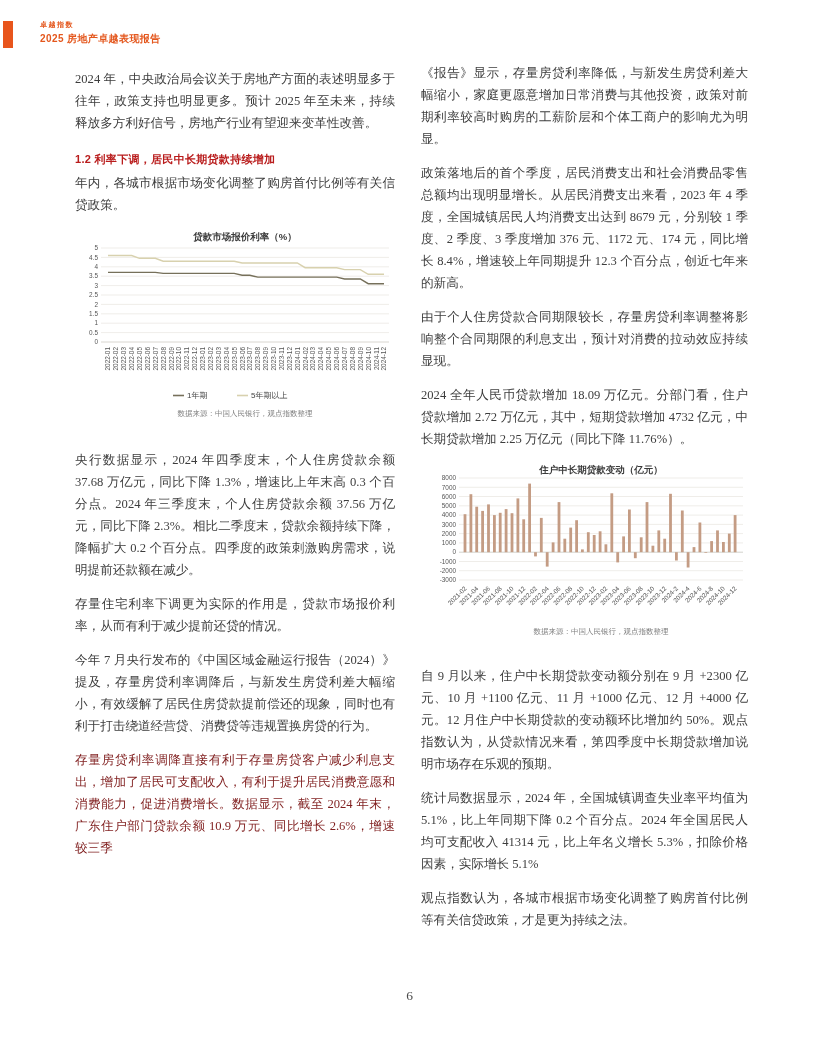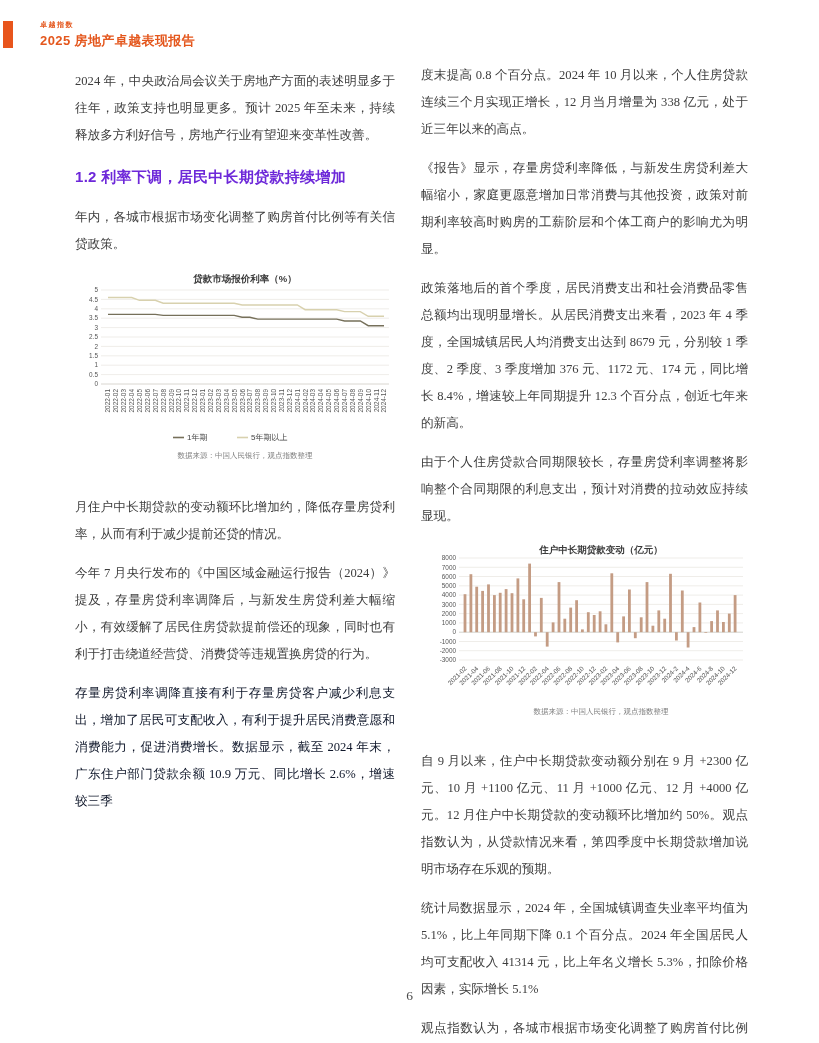--- a/index.html
+++ b/index.html
@@ -1,27 +1,27 @@
 <!DOCTYPE html>
 <html><head>
 <meta charset="utf-8">
 <style>
   *{margin:0;padding:0;box-sizing:border-box}
   html,body{width:819px;height:1043px;background:#ffffff;overflow:hidden}
   body{position:relative;font-family:"Liberation Serif","DejaVu Serif",serif;color:#3d3d3d}
   .brand-bar{position:absolute;left:3px;top:21px;width:10px;height:27px;background:#e8551c}
   .brand{position:absolute;left:40px;top:20px;color:#e4571d;font-family:"Liberation Sans","DejaVu Sans",sans-serif;font-weight:bold}
   .brand-small{font-size:7px;letter-spacing:1.5px}
-  .brand-title{font-size:13px;margin-top:2px;letter-spacing:0.4px}
-  .col{position:absolute;font-size:12.6px;line-height:27px;text-align:justify}
+  .brand-title{font-size:10px;margin-top:2px;letter-spacing:0.4px}
+  .col{position:absolute;font-size:12.6px;line-height:22px;text-align:justify}
   .col-left{left:75px;width:320px;top:68px}
   .col-right{left:421px;width:327px;top:62px}
   .col p{margin-bottom:12px}
-  h2.sec{font-family:"Liberation Sans","DejaVu Sans",sans-serif;color:#6d28d9;font-size:15px;font-weight:bold;margin:14px 0 14px;letter-spacing:0.3px}
-  p.warm{color:#0f172a}
+  h2.sec{font-family:"Liberation Sans","DejaVu Sans",sans-serif;color:#b91c1c;font-size:11px;font-weight:bold;margin:14px 0 2px;letter-spacing:0.3px}
+  p.warm{color:#7f1d1d}
   .chart-fig{display:block;margin:12px 0 14px}
   .pageno{position:absolute;left:0;right:0;top:988px;text-align:center;font-size:13.5px;color:#4a4a4a}
   svg text{font-family:"Liberation Sans","DejaVu Sans",sans-serif}
   .ct{font-size:9.5px;font-weight:bold;fill:#3a3a3a}
   .tk{font-size:6.4px;fill:#555555}
   .lg{font-size:8px;fill:#444444}
   .src{font-size:7.5px;fill:#7d7d7d}
 </style>
 </head>
 <body>
@@ -98,30 +98,31 @@
           <text x="303.5" y="119" class="tk" text-anchor="end" transform="rotate(-90 303.5 119)">2024-11</text>
           <text x="311.4" y="119" class="tk" text-anchor="end" transform="rotate(-90 311.4 119)">2024-12</text>
           <polyline points="33.0,44.4 40.9,44.4 48.8,44.4 56.7,44.4 64.5,44.4 72.4,44.4 80.3,44.4 88.2,45.4 96.1,45.4 104.0,45.4 111.9,45.4 119.7,45.4 127.6,45.4 135.5,45.4 143.4,45.4 151.3,45.4 159.2,45.4 167.1,47.3 174.9,47.3 182.8,49.1 190.7,49.1 198.6,49.1 206.5,49.1 214.4,49.1 222.3,49.1 230.1,49.1 238.0,49.1 245.9,49.1 253.8,49.1 261.7,49.1 269.6,51.0 277.5,51.0 285.3,51.0 293.2,55.7 301.1,55.7 309.0,55.7" fill="none" stroke="#76705a" stroke-width="1.4"></polyline>
           <polyline points="33.0,27.5 40.9,27.5 48.8,27.5 56.7,27.5 64.5,30.3 72.4,30.3 80.3,30.3 88.2,33.2 96.1,33.2 104.0,33.2 111.9,33.2 119.7,33.2 127.6,33.2 135.5,33.2 143.4,33.2 151.3,33.2 159.2,33.2 167.1,35.0 174.9,35.0 182.8,35.0 190.7,35.0 198.6,35.0 206.5,35.0 214.4,35.0 222.3,35.0 230.1,39.7 238.0,39.7 245.9,39.7 253.8,39.7 261.7,39.7 269.6,41.6 277.5,41.6 285.3,41.6 293.2,46.3 301.1,46.3 309.0,46.3" fill="none" stroke="#d8d1ae" stroke-width="1.4"></polyline>
           <line x1="98" y1="167.5" x2="109" y2="167.5" stroke="#76705a" stroke-width="1.6"></line>
           <text x="112" y="170" class="lg">1年期</text>
           <line x1="162" y1="167.5" x2="173" y2="167.5" stroke="#d8d1ae" stroke-width="1.6"></line>
           <text x="176" y="170" class="lg">5年期以上</text>
           <text x="170" y="188" class="src" text-anchor="middle">数据来源：中国人民银行，观点指数整理</text>
         </svg></figure>
-    <p>月住户中长期贷款的变动额环比增加约，降低存量房贷利率，从而有利于减少提前还贷的情况。</p>
+    <p>央行数据显示，2024 年四季度末，个人住房贷款余额 37.68 万亿元，同比下降 1.3%，增速比上年末高 0.3 个百分点。2024 年三季度末，个人住房贷款余额 37.56 万亿元，同比下降 2.3%。相比二季度末，贷款余额持续下降，降幅扩大 0.2 个百分点。四季度的政策刺激购房需求，说明提前还款额在减少。</p>
+    <p>存量住宅利率下调更为实际的作用是，贷款市场报价利率，从而有利于减少提前还贷的情况。</p>
     <p>今年 7 月央行发布的《中国区域金融运行报告（2024）》提及，存量房贷利率调降后，与新发生房贷利差大幅缩小，有效缓解了居民住房贷款提前偿还的现象，同时也有利于打击绕道经营贷、消费贷等违规置换房贷的行为。</p>
     <p class="warm">存量房贷利率调降直接有利于存量房贷客户减少利息支出，增加了居民可支配收入，有利于提升居民消费意愿和消费能力，促进消费增长。数据显示，截至 2024 年末，广东住户部门贷款余额 10.9 万元、同比增长 2.6%，增速较三季</p>
   </section>
 
   <section class="col col-right">
-    <p>度末提高 0.8 个百分点。2024 年 10 月以来，个人住房贷款连续三个月实现正增长，12 月当月增量为 338 亿元，处于近三年以来的高点。</p>
     <p>《报告》显示，存量房贷利率降低，与新发生房贷利差大幅缩小，家庭更愿意增加日常消费与其他投资，政策对前期利率较高时购房的工薪阶层和个体工商户的影响尤为明显。</p>
     <p>政策落地后的首个季度，居民消费支出和社会消费品零售总额均出现明显增长。从居民消费支出来看，2023 年 4 季度，全国城镇居民人均消费支出达到 8679 元，分别较 1 季度、2 季度、3 季度增加 376 元、1172 元、174 元，同比增长 8.4%，增速较上年同期提升 12.3 个百分点，创近七年来的新高。</p>
     <p>由于个人住房贷款合同期限较长，存量房贷利率调整将影响整个合同期限的利息支出，预计对消费的拉动效应持续显现。</p>
+    <p>2024 全年人民币贷款增加 18.09 万亿元。分部门看，住户贷款增加 2.72 万亿元，其中，短期贷款增加 4732 亿元，中长期贷款增加 2.25 万亿元（同比下降 11.76%）。</p>
     <figure class="chart-fig" id="bar-chart"><svg xmlns="http://www.w3.org/2000/svg" width="330" height="182" viewBox="0 0 330 182">
           <text x="180" y="11" class="ct" text-anchor="middle">住户中长期贷款变动（亿元）</text>
           <line x1="38" y1="118.0" x2="322" y2="118.0" stroke="#ebe9e3" stroke-width="0.8"></line>
           <text x="35" y="120.2" class="tk" text-anchor="end">-3000</text>
           <line x1="38" y1="108.7" x2="322" y2="108.7" stroke="#ebe9e3" stroke-width="0.8"></line>
           <text x="35" y="110.9" class="tk" text-anchor="end">-2000</text>
           <line x1="38" y1="99.5" x2="322" y2="99.5" stroke="#ebe9e3" stroke-width="0.8"></line>
           <text x="35" y="101.7" class="tk" text-anchor="end">-1000</text>
           <line x1="38" y1="90.2" x2="322" y2="90.2" stroke="#c8c6c0" stroke-width="0.8"></line>
           <text x="35" y="92.4" class="tk" text-anchor="end">0</text>
@@ -208,18 +209,18 @@
           <text x="245.7" y="127" class="tk" text-anchor="end" transform="rotate(-45 245.7 127)">2023-12</text>
           <text x="257.4" y="127" class="tk" text-anchor="end" transform="rotate(-45 257.4 127)">2024-2</text>
           <text x="269.1" y="127" class="tk" text-anchor="end" transform="rotate(-45 269.1 127)">2024-4</text>
           <text x="280.9" y="127" class="tk" text-anchor="end" transform="rotate(-45 280.9 127)">2024-6</text>
           <text x="292.6" y="127" class="tk" text-anchor="end" transform="rotate(-45 292.6 127)">2024-8</text>
           <text x="304.4" y="127" class="tk" text-anchor="end" transform="rotate(-45 304.4 127)">2024-10</text>
           <text x="316.1" y="127" class="tk" text-anchor="end" transform="rotate(-45 316.1 127)">2024-12</text>
           <text x="180" y="172" class="src" text-anchor="middle">数据来源：中国人民银行，观点指数整理</text>
         </svg></figure>
     <p>自 9 月以来，住户中长期贷款变动额分别在 9 月 +2300 亿元、10 月 +1100 亿元、11 月 +1000 亿元、12 月 +4000 亿元。12 月住户中长期贷款的变动额环比增加约 50%。观点指数认为，从贷款情况来看，第四季度中长期贷款增加说明市场存在乐观的预期。</p>
-    <p>统计局数据显示，2024 年，全国城镇调查失业率平均值为 5.1%，比上年同期下降 0.1 个百分点。2024 年全国居民人均可支配收入 41314 元，比上年名义增长 5.3%，扣除价格因素，实际增长 5.1%</p>
+    <p>统计局数据显示，2024 年，全国城镇调查失业率平均值为 5.1%，比上年同期下降 0.2 个百分点。2024 年全国居民人均可支配收入 41314 元，比上年名义增长 5.3%，扣除价格因素，实际增长 5.1%</p>
     <p>观点指数认为，各城市根据市场变化调整了购房首付比例等有关信贷政策，才是更为持续之法。</p>
   </section>
 
   <div class="pageno">6</div>
 </div>
 
 </body></html>

